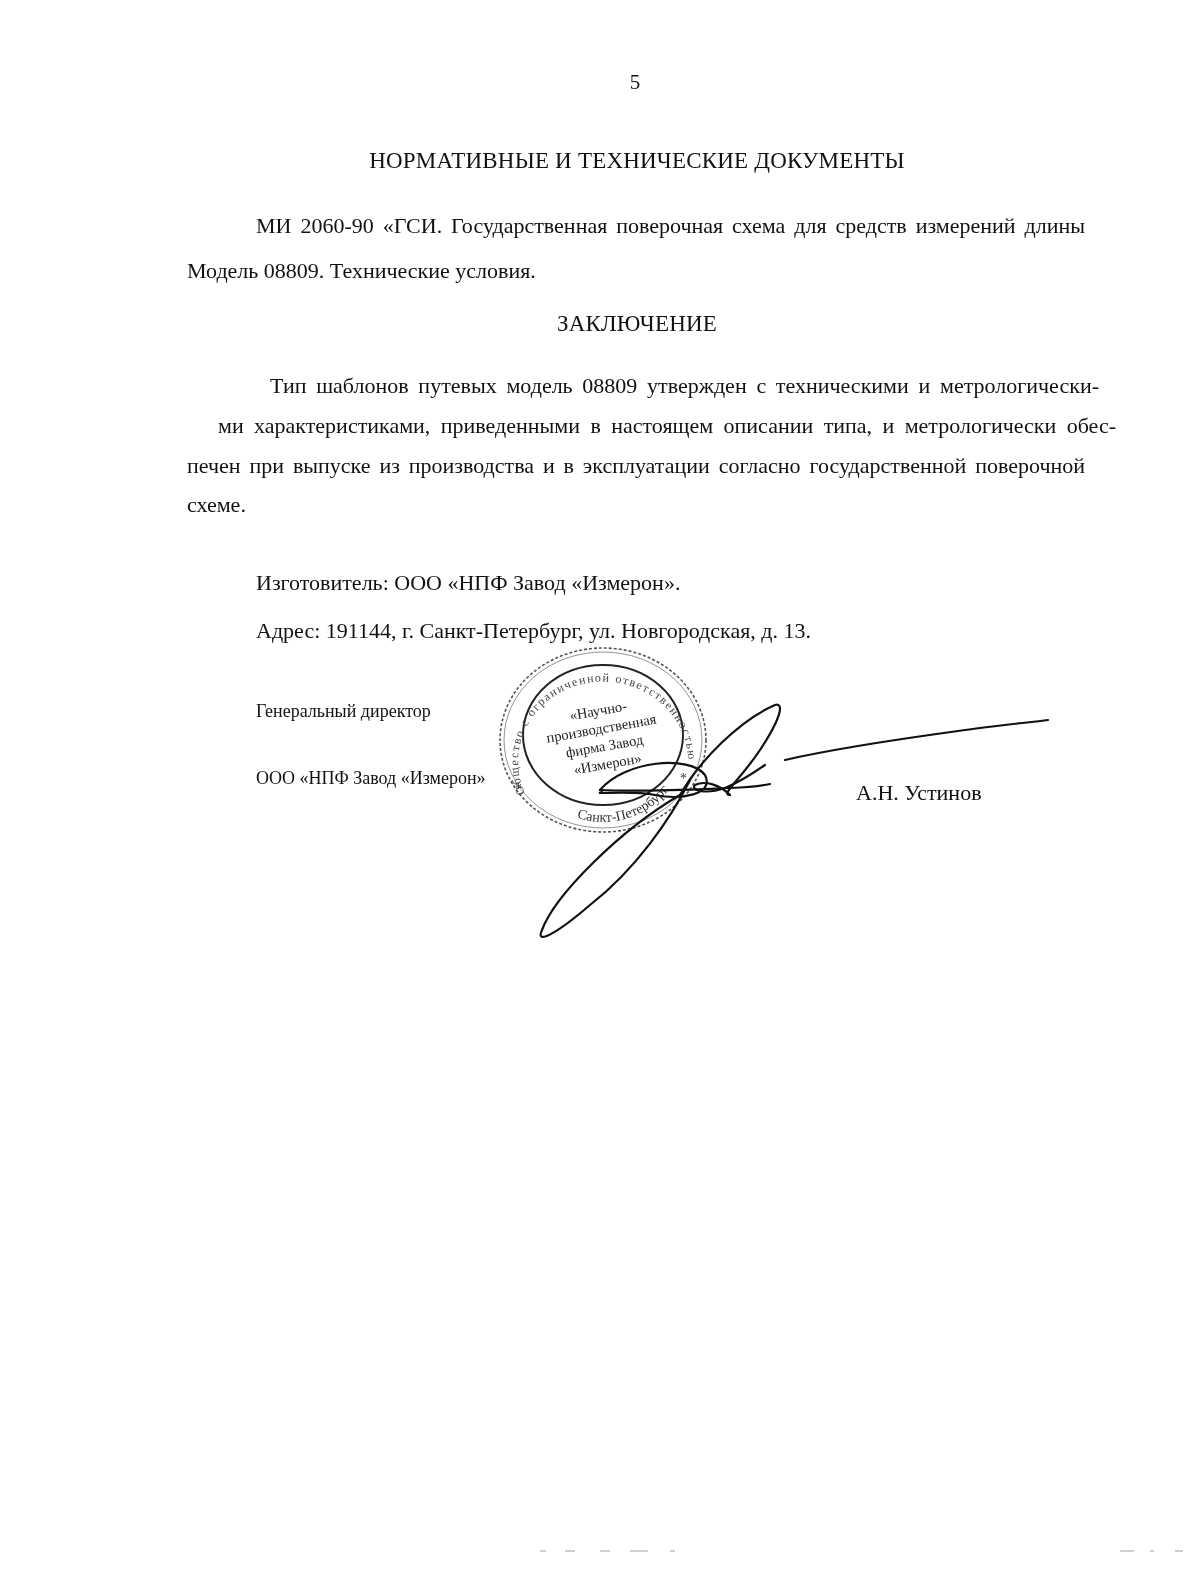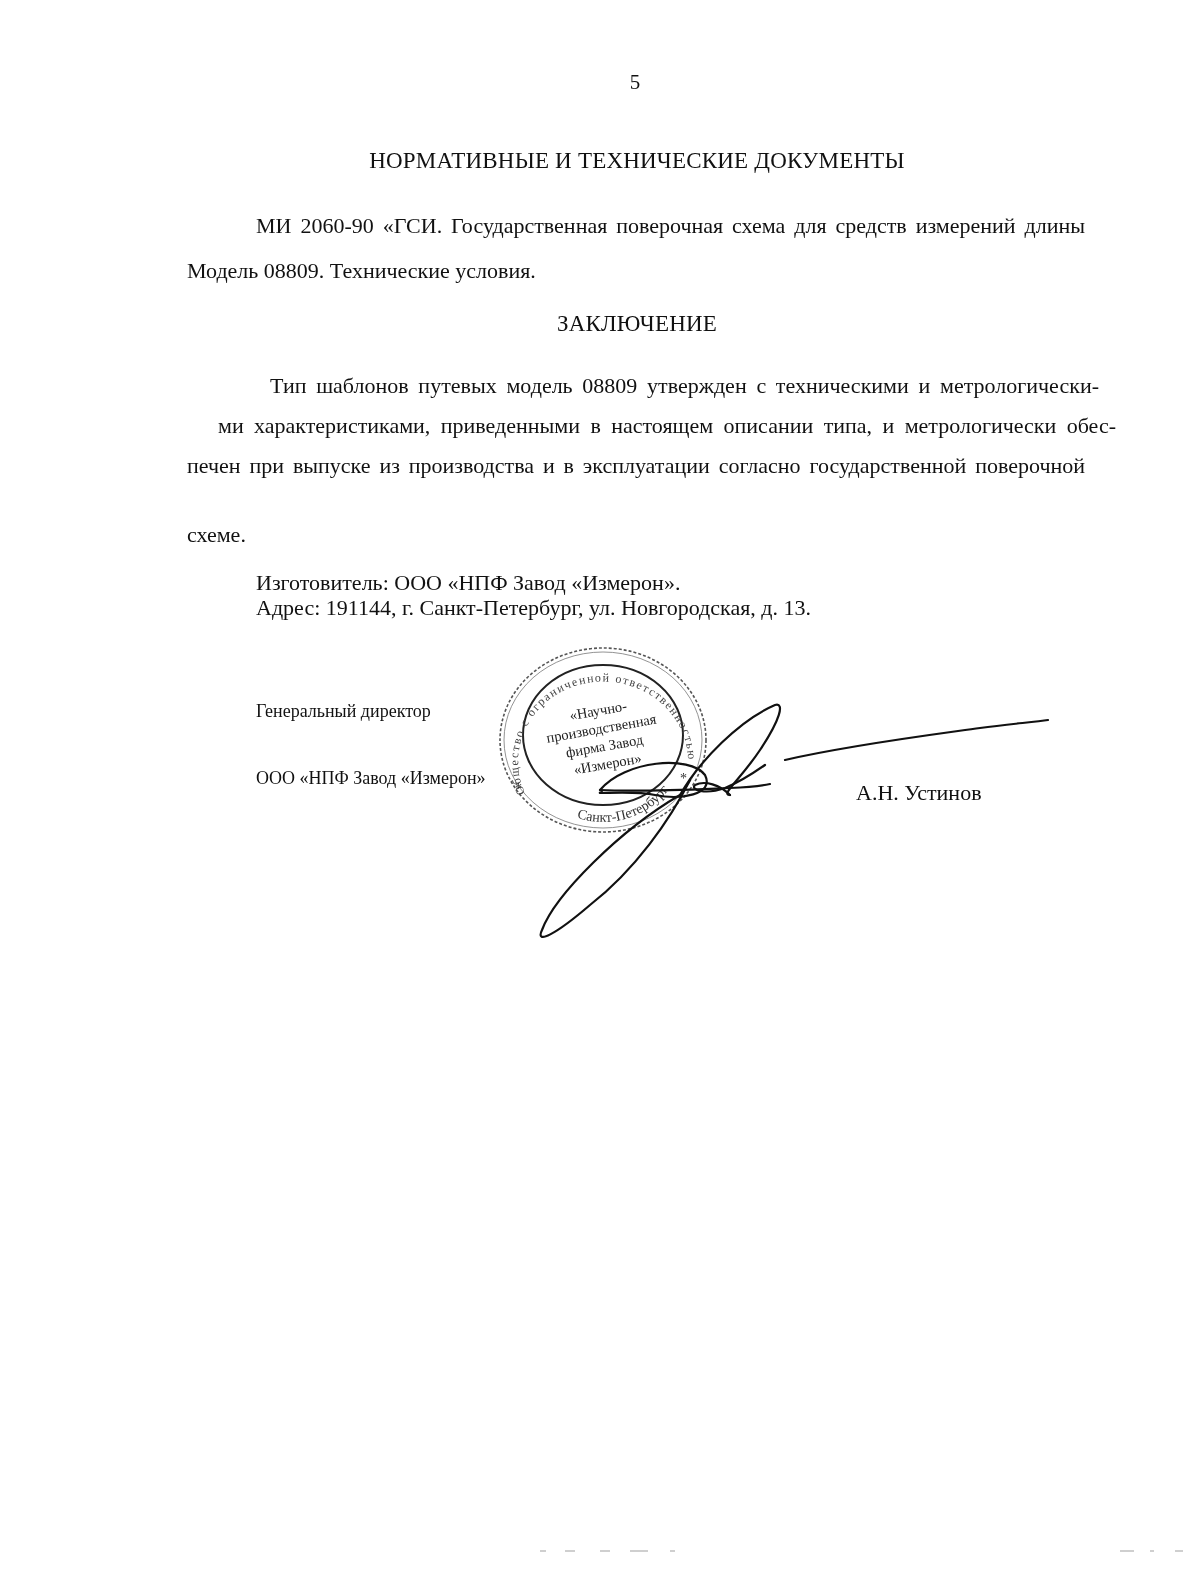--- a/index.html
+++ b/index.html
@@ -13,23 +13,23 @@
   .heading { left: 0; width: 1274px; text-align: center; font-size: 23px; letter-spacing: 0.2px; }
   .h1 { top: 148px; }
   .h2 { top: 311px; }
   .para-line { font-size: 22px; left: 187px; width: 898px; }
   .justify { text-align: justify; text-align-last: justify; }
   .l1 { top: 213px; left: 256px; width: 829px; }
   .l2 { top: 250px; margin-top: 8px; }
   .c1 { top: 373px; left: 270px; width: 829px; }
   .c2 { top: 413px; margin-left: 31px; }
   .c3 { top: 453px; }
-  .c4 { top: 492px; margin-top: 30px; }
+  .c4 { top: 492px; }
   .mfr { top: 570px; left: 256px; font-size: 22px; }
-  .addr { top: 595px; left: 256px; font-size: 22px; }
+  .addr { top: 618px; left: 256px; font-size: 22px; }
   .pos1 { top: 701px; left: 256px; font-size: 18px; }
   .pos2 { top: 768px; left: 256px; font-size: 18px; }
   .signer { top: 768px; left: 856px; font-size: 22px; margin-top: 12px; }
   .stamp { left: 495px; top: 643px; width: 215px; height: 195px; }
   .signature { left: 530px; top: 700px; width: 530px; height: 250px; }
   .scan-marks { left: 510px; top: 1548px; width: 680px; height: 6px; }
 </style>
 </head>
 <body>
 

